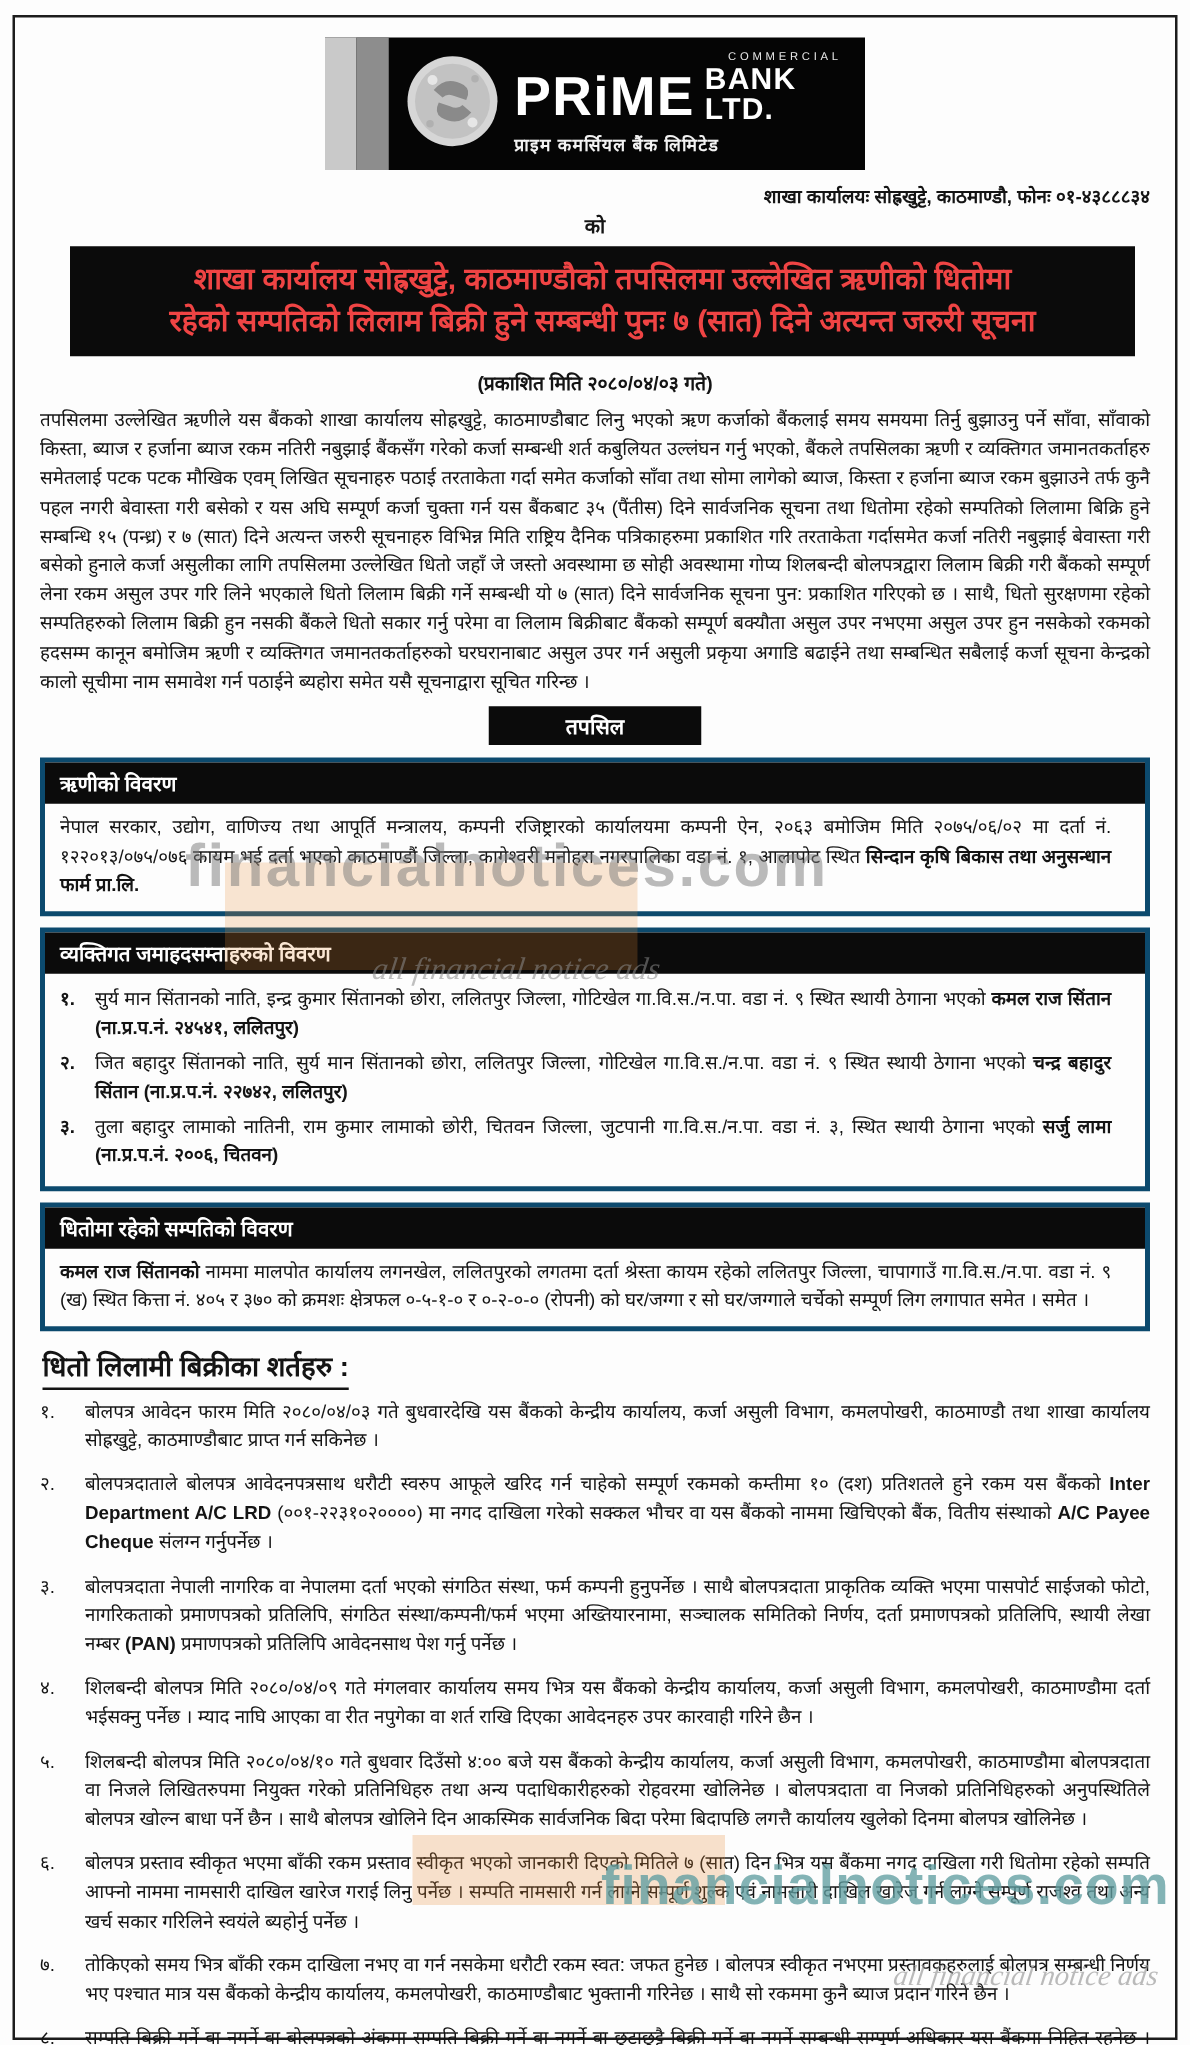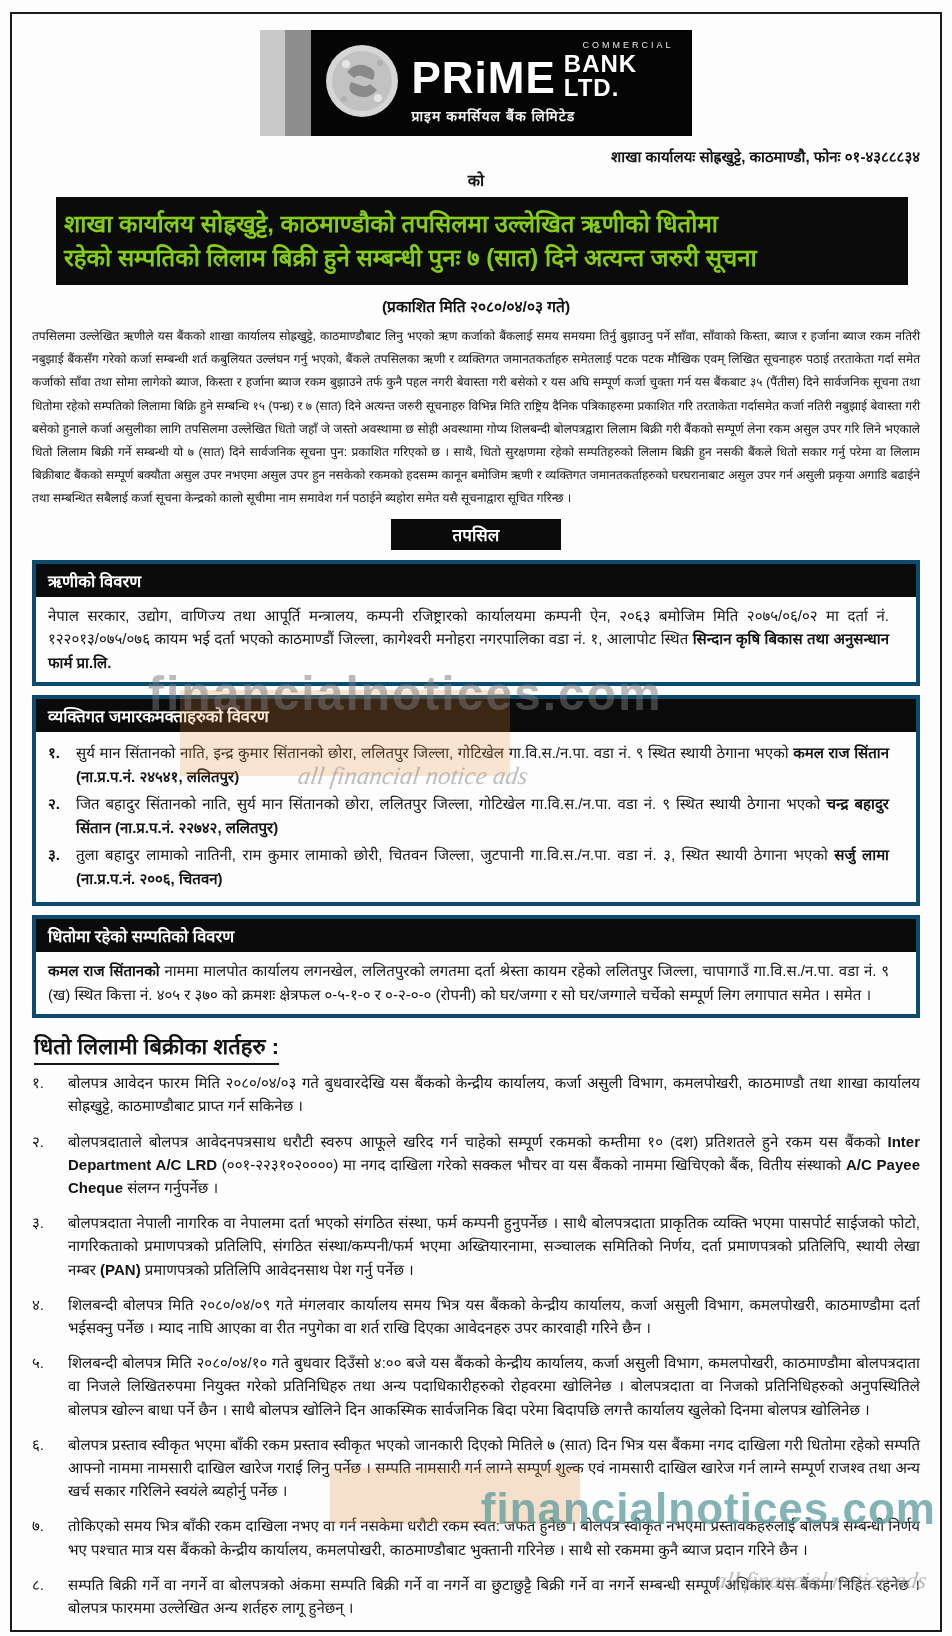--- a/index.html
+++ b/index.html
@@ -14,25 +14,25 @@
   .logo-circle{margin-left:14px;flex:0 0 auto;}
   .logo-text{margin-left:12px;color:#fff;}
   .logo-row{display:flex;align-items:flex-end;line-height:1;}
   .logo-prime{font-size:44px;font-weight:bold;letter-spacing:1px;}
   .logo-stack{margin-left:8px;display:flex;flex-direction:column;align-items:center;}
   .logo-commercial{font-size:9px;letter-spacing:3px;color:#e8e8e8;margin-bottom:2px;}
   .logo-bank{font-size:24px;font-weight:bold;letter-spacing:1px;}
   .logo-nepali{font-size:14px;font-weight:bold;margin-top:6px;letter-spacing:1px;color:#f2f2f2;}
   .branch-line{text-align:right;font-size:15px;font-weight:bold;margin:2px 0 3px 0;}
   .connector{text-align:center;font-size:16px;font-weight:bold;margin:2px 0 6px 0;}
-  .banner{background:#0b0b0b;color:#84cc16;text-align:left;font-weight:bold;font-size:24px;
+  .banner{background:#0b0b0b;color:#ef4444;text-align:center;font-weight:bold;font-size:24px;
           line-height:34px;padding:10px 8px;margin:4px 12px 10px 24px;}
   .published{text-align:center;font-weight:bold;font-size:15.5px;margin:6px 0 8px 0;}
   
-  .intro{font-size:12px;line-height:23.2px;text-align:justify;margin:0 0 8px 0;}
+  .intro{font-size:15px;line-height:23.2px;text-align:justify;margin:0 0 8px 0;}
   .tapasil{display:block;width:fit-content;margin:8px auto 10px auto;background:#0b0b0b;color:#fff;
            font-weight:bold;font-size:17px;padding:4px 62px;font-family:Liberation Serif, serif;}
   
   .sec{border:4px solid #0c4a6e;margin:0 0 9px 0;}
   .sec-head{background:#0b0b0b;color:#fff;font-weight:bold;font-size:16.5px;padding:5px 12px;}
   .sec-body{padding:7px 27px 8px 12px;font-size:15px;line-height:23.5px;text-align:justify;}
   .g-item{display:flex;gap:8px;margin:2px 0 4px 0;}
   .g-item .c-num{min-width:18px;font-weight:bold;}
   .b{font-weight:bold;}
   
@@ -99,21 +99,21 @@
     <div class="intro">तपसिलमा उल्लेखित ऋणीले यस बैंकको शाखा कार्यालय सोह्रखुट्टे, काठमाण्डौबाट लिनु भएको ऋण कर्जाको बैंकलाई समय समयमा तिर्नु बुझाउनु पर्ने साँवा, साँवाको किस्ता, ब्याज र हर्जाना ब्याज रकम नतिरी नबुझाई बैंकसँग गरेको कर्जा सम्बन्धी शर्त कबुलियत उल्लंघन गर्नु भएको, बैंकले तपसिलका ऋणी र व्यक्तिगत जमानतकर्ताहरु समेतलाई पटक पटक मौखिक एवम् लिखित सूचनाहरु पठाई तरताकेता गर्दा समेत कर्जाको साँवा तथा सोमा लागेको ब्याज, किस्ता र हर्जाना ब्याज रकम बुझाउने तर्फ कुनै पहल नगरी बेवास्ता गरी बसेको र यस अघि सम्पूर्ण कर्जा चुक्ता गर्न यस बैंकबाट ३५ (पैंतीस) दिने सार्वजनिक सूचना तथा धितोमा रहेको सम्पतिको लिलामा बिक्रि हुने सम्बन्धि १५ (पन्ध्र) र ७ (सात) दिने अत्यन्त जरुरी सूचनाहरु विभिन्न मिति राष्ट्रिय दैनिक पत्रिकाहरुमा प्रकाशित गरि तरताकेता गर्दासमेत कर्जा नतिरी नबुझाई बेवास्ता गरी बसेको हुनाले कर्जा असुलीका लागि तपसिलमा उल्लेखित धितो जहाँ जे जस्तो अवस्थामा छ सोही अवस्थामा गोप्य शिलबन्दी बोलपत्रद्वारा लिलाम बिक्री गरी बैंकको सम्पूर्ण लेना रकम असुल उपर गरि लिने भएकाले धितो लिलाम बिक्री गर्ने सम्बन्धी यो ७ (सात) दिने सार्वजनिक सूचना पुन: प्रकाशित गरिएको छ । साथै, धितो सुरक्षणमा रहेको सम्पतिहरुको लिलाम बिक्री हुन नसकी बैंकले धितो सकार गर्नु परेमा वा लिलाम बिक्रीबाट बैंकको सम्पूर्ण बक्यौता असुल उपर नभएमा असुल उपर हुन नसकेको रकमको हदसम्म कानून बमोजिम ऋणी र व्यक्तिगत जमानतकर्ताहरुको घरघरानाबाट असुल उपर गर्न असुली प्रकृया अगाडि बढाईने तथा सम्बन्धित सबैलाई कर्जा सूचना केन्द्रको कालो सूचीमा नाम समावेश गर्न पठाईने ब्यहोरा समेत यसै सूचनाद्वारा सूचित गरिन्छ ।</div>
 
     <div class="tapasil">तपसिल</div>
 
     <div class="sec">
       <div class="sec-head">ऋणीको विवरण</div>
       <div class="sec-body"><span>नेपाल सरकार, उद्योग, वाणिज्य तथा आपूर्ति मन्त्रालय, कम्पनी रजिष्ट्रारको कार्यालयमा कम्पनी ऐन, २०६३ बमोजिम मिति २०७५/०६/०२ मा दर्ता नं. १२२०१३/०७५/०७६  कायम भई दर्ता भएको काठमाण्डौं जिल्ला, कागेश्वरी मनोहरा नगरपालिका वडा नं. १, आलापोट स्थित </span><span class="b">सिन्दान कृषि बिकास तथा अनुसन्धान फार्म प्रा.लि.</span></div>
     </div>
 
     <div class="sec">
-      <div class="sec-head">व्यक्तिगत जमारकमक्ताहरुको विवरण</div>
+      <div class="sec-head">व्यक्तिगत जमाहदसम्ताहरुको विवरण</div>
       <div class="sec-body">
           <div class="g-item">
             <span class="c-num">१.</span>
             <div class="c-text"><span>सुर्य मान सिंतानको नाति, इन्द्र कुमार सिंतानको छोरा, ललितपुर जिल्ला, गोटिखेल गा.वि.स./न.पा. वडा नं. ९ स्थित स्थायी ठेगाना भएको </span><span class="b">कमल राज सिंतान (ना.प्र.प.नं. २४५४१, ललितपुर)</span></div>
           </div>
           <div class="g-item">
             <span class="c-num">२.</span>
             <div class="c-text"><span>जित बहादुर सिंतानको नाति, सुर्य मान सिंतानको छोरा, ललितपुर जिल्ला, गोटिखेल गा.वि.स./न.पा. वडा नं. ९ स्थित स्थायी ठेगाना भएको </span><span class="b">चन्द्र बहादुर सिंतान (ना.प्र.प.नं. २२७४२, ललितपुर)</span></div>
           </div>
           <div class="g-item">

